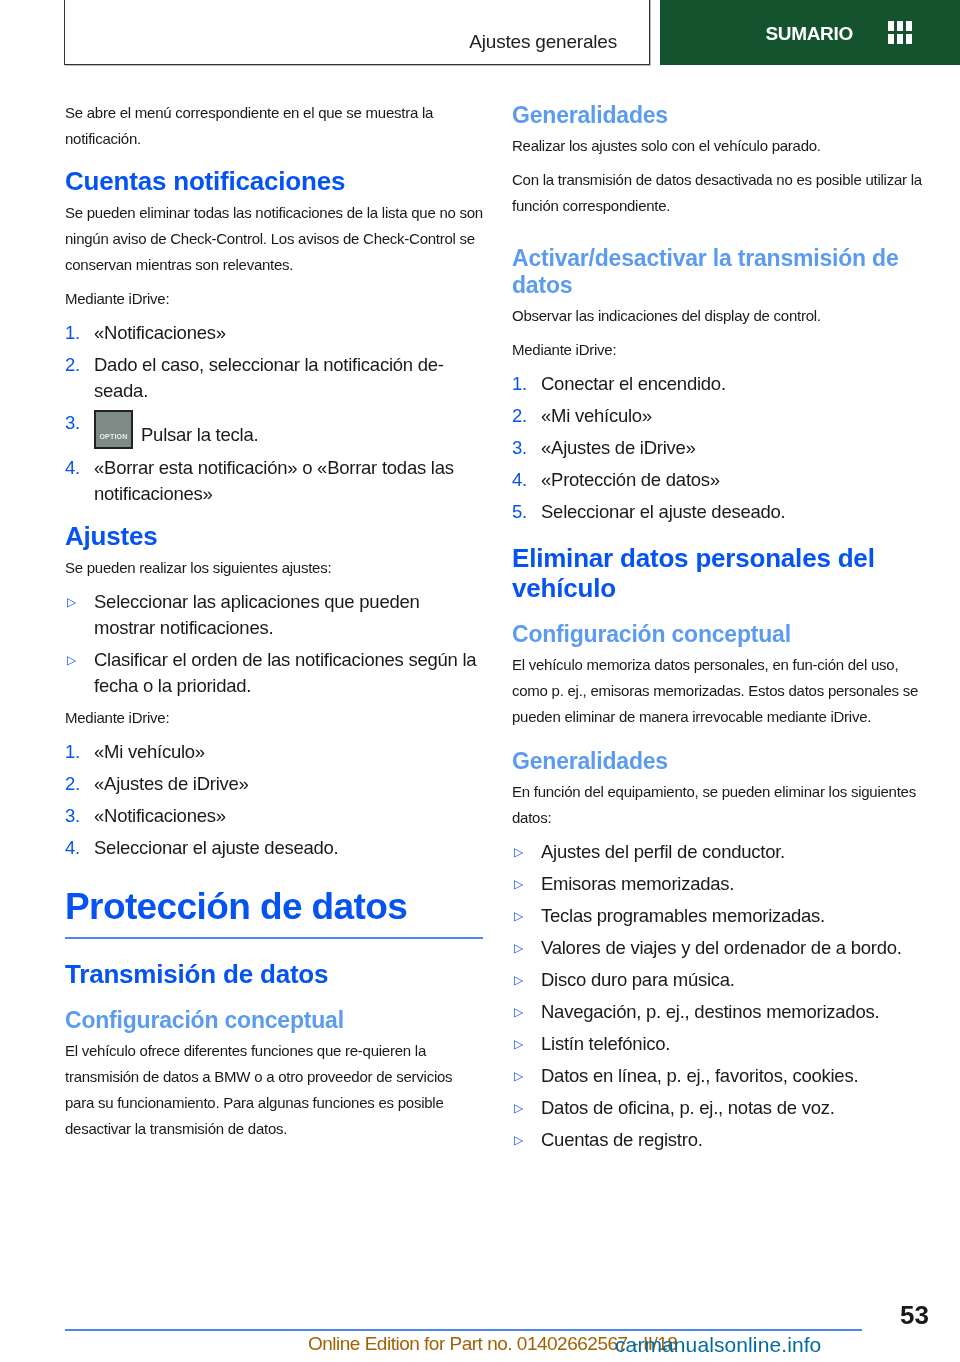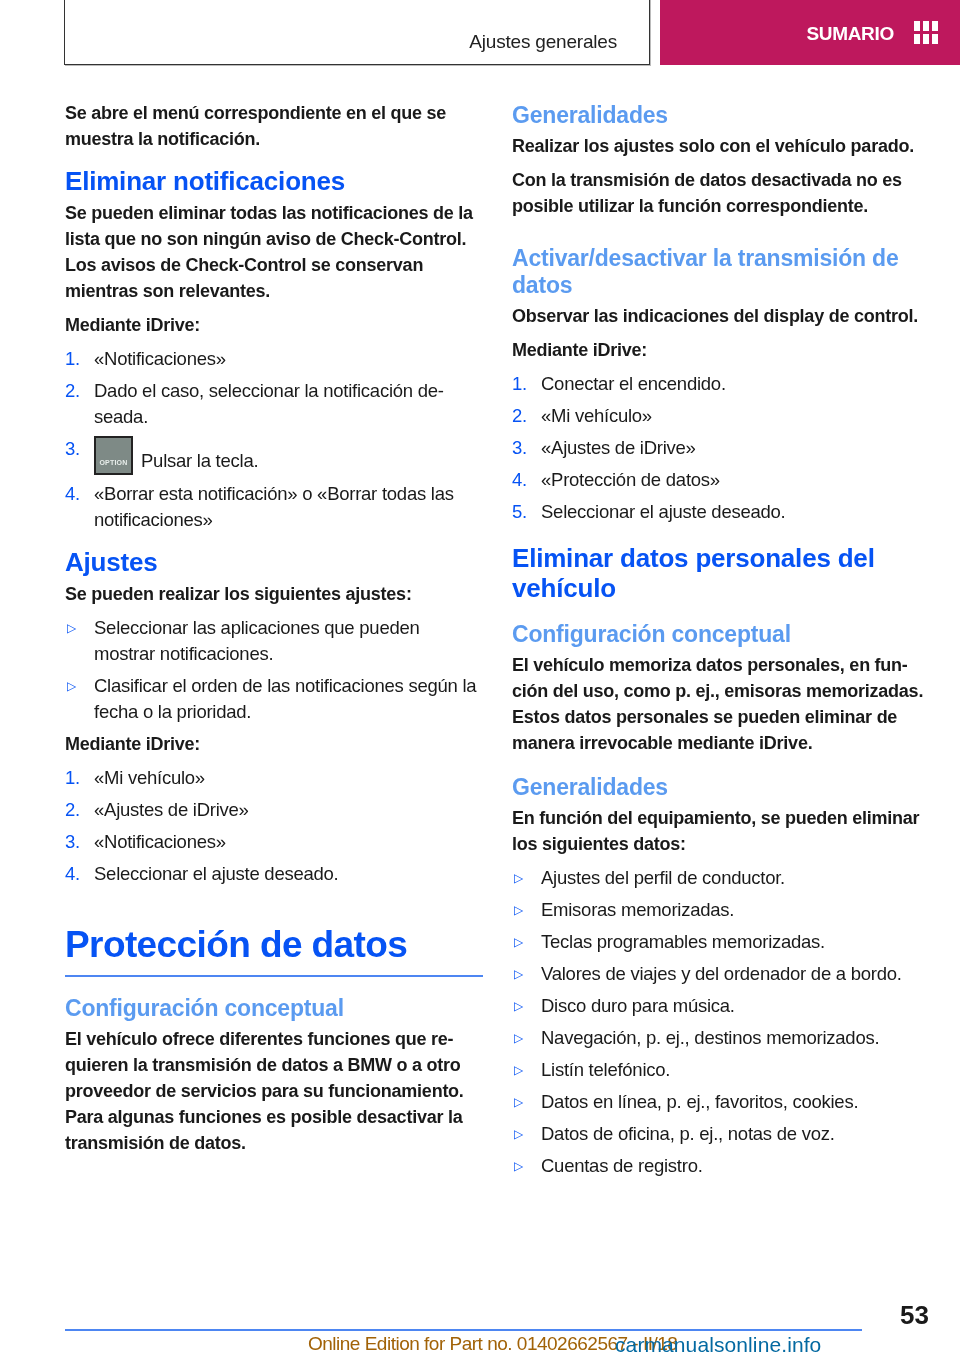--- a/index.html
+++ b/index.html
@@ -10,35 +10,35 @@
     position: absolute; left: 64px; top: -2px; width: 586px; height: 67px;
     border: 1.5px solid #333; border-top: none;
     box-shadow: 1px 1px 0 #bbb;
   }
   .hdr-left span {
     position: absolute; right: 32px; bottom: 11px;
     font-size: 19px; color: #222; letter-spacing: -0.2px;
   }
   .hdr-right {
     position: absolute; left: 660px; top: 0; width: 300px; height: 65px;
-    background: #be185d; display: flex; align-items: center; justify-content: flex-end;
-    padding-right: 22px; cursor: pointer;
+    background: #14532d; display: flex; align-items: center; justify-content: flex-end;
+    padding-right: 48px; cursor: pointer; gap: 15px;
   }
   .hdr-right .lbl { color: #fff; font-weight: bold; font-size: 19px; letter-spacing: -0.3px; margin-right: 20px; margin-top: 2px; }
   .grid-icon { display: grid; grid-template-columns: repeat(3, 6px); grid-template-rows: repeat(2, 10px); gap: 3px 3px; }
   .grid-icon i { display: block; background: #fff; width: 6px; height: 10px; }
 
   .col { position: absolute; top: 100px; }
   .col-left { left: 65px; width: 418px; }
   .col-right { left: 512px; width: 420px; }
 
-  p.body { font-size: 18px; line-height: 26px; letter-spacing: -0.25px; margin-bottom: 8px; font-weight: bold; }
+  p.body { font-size: 15px; line-height: 26px; letter-spacing: -0.25px; margin-bottom: 8px; }
   h2.h-main { color: #0653f4; font-size: 26px; font-weight: bold; line-height: 30px; letter-spacing: -0.2px; margin: 14px 0 4px; }
   h3.h-sub { color: #5b9bf0; font-size: 23px; font-weight: bold; line-height: 27px; letter-spacing: -0.2px; margin: 12px 0 4px; }
-  h1.h-chapter { color: #0653f4; font-size: 37px; font-weight: bold; line-height: 44px; letter-spacing: -0.6px; margin-top: 36px; padding-bottom: 8px; border-bottom: 2px solid #4d86f2; }
+  h1.h-chapter { color: #0653f4; font-size: 37px; font-weight: bold; line-height: 44px; letter-spacing: -0.6px; margin-top: 24px; padding-bottom: 8px; border-bottom: 2px solid #4d86f2; }
 
   ol.steps, ul.bullets { list-style: none; margin-bottom: 6px; }
   ol.steps li, ul.bullets li { position: relative; padding-left: 29px; font-size: 18.5px; line-height: 26px; letter-spacing: -0.25px; margin-bottom: 6px; }
   ol.steps li .num { position: absolute; left: 0; top: 0; color: #0653f4; }
   ul.bullets li .tri { position: absolute; left: 2px; top: 0; color: #0653f4; font-size: 12px; line-height: 26px; }
 
   .option-key {
     display: inline-block; width: 39px; height: 39px; vertical-align: -8px;
     background: #7e8a86; border: 2px solid #222; margin-right: 8px; position: relative;
   }
@@ -63,21 +63,21 @@
       <i></i>
       <i></i>
       <i></i>
       <i></i>
     </span>
 </div>
 
 <div class="col col-left">
   <p class="body">Se abre el menú correspondiente en el que se muestra la notificación.</p>
 
-  <h2 class="h-main">Eliminar notificaciones</h2>
+  <h2 class="h-main">Cuentas notificaciones</h2>
   <p class="body">Se pueden eliminar todas las notificaciones de la lista que no son ningún aviso de Check-Control. Los avisos de Check-Control se conservan mientras son relevantes.</p>
   <p class="body">Mediante iDrive:</p>
   <ol class="steps">
     <li><span class="num">1.</span><span>«Notificaciones»</span></li>
     <li><span class="num">2.</span><span>Dado el caso, seleccionar la notificación de-seada.</span></li>
     <li><span class="num">3.</span><span class="option-key"><span>OPTION</span></span><span>Pulsar la tecla.</span></li>
     <li><span class="num">4.</span><span>«Borrar esta notificación» o «Borrar todas las notificaciones»</span></li>
   </ol>
 
   <h2 class="h-main">Ajustes</h2>
@@ -88,20 +88,21 @@
   </ul>
   <p class="body">Mediante iDrive:</p>
   <ol class="steps">
     <li><span class="num">1.</span><span>«Mi vehículo»</span></li>
     <li><span class="num">2.</span><span>«Ajustes de iDrive»</span></li>
     <li><span class="num">3.</span><span>«Notificaciones»</span></li>
     <li><span class="num">4.</span><span>Seleccionar el ajuste deseado.</span></li>
   </ol>
 
   <h1 class="h-chapter">Protección de datos</h1>
+  <h2 class="h-main" style="margin-top:20px">Transmisión de datos</h2>
   <h3 class="h-sub" style="margin-top:18px">Configuración conceptual</h3>
   <p class="body">El vehículo ofrece diferentes funciones que re-quieren la transmisión de datos a BMW o a otro proveedor de servicios para su funcionamiento. Para algunas funciones es posible desactivar la transmisión de datos.</p>
 </div>
 
 <div class="col col-right">
   <h3 class="h-sub" style="margin-top:2px">Generalidades</h3>
   <p class="body">Realizar los ajustes solo con el vehículo parado.</p>
   <p class="body">Con la transmisión de datos desactivada no es posible utilizar la función correspondiente.</p>
 
   <h3 class="h-sub" style="margin-top:26px">Activar/desactivar la transmisión de datos</h3>

